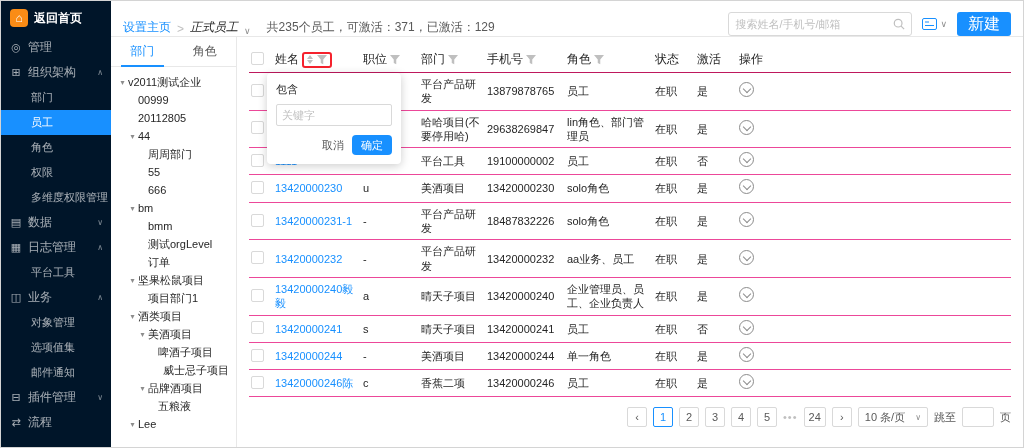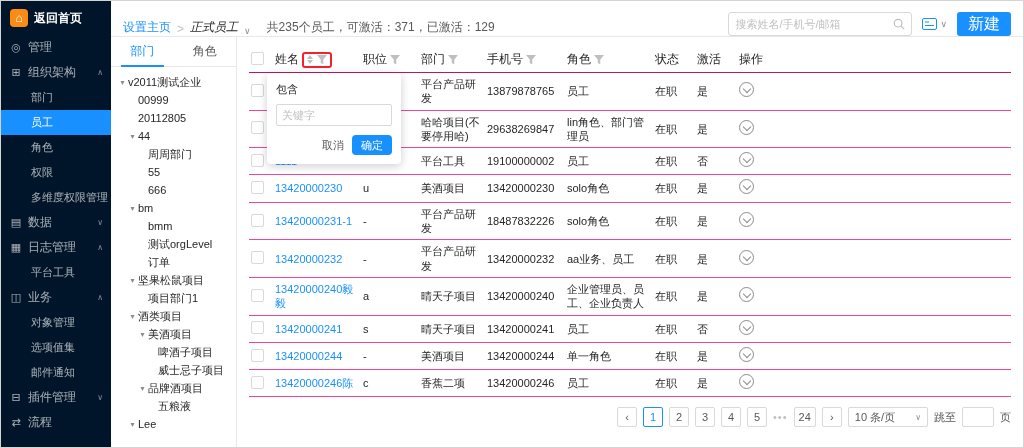--- a/index.html
+++ b/index.html
@@ -60,21 +60,21 @@
   .cell-name { color:#1890ff; cursor:pointer; }
   .checkbox { width:13px; height:13px; border:1px solid #d9d9d9; border-radius:2px; background:#fff; display:inline-block; margin-left:2px; cursor:pointer; }
   .op-icon { width:15px; height:15px; border:1px solid #8c8c8c; border-radius:50%; position:relative; display:inline-block; cursor:pointer; }
   .op-icon::after { content:""; position:absolute; left:4px; top:3px; width:5px; height:5px; border-right:1.2px solid #8c8c8c; border-bottom:1.2px solid #8c8c8c; transform:rotate(45deg); }
 
   
   .pagination { margin-top:10px; display:flex; justify-content:flex-end; align-items:center; gap:6px; font-size:11px; color:#595959; }
   .page-btn { min-width:20px; height:20px; border:1px solid #d9d9d9; border-radius:2px; background:#fff; display:flex; align-items:center; justify-content:center; padding:0 4px; cursor:pointer; }
   .page-btn.active { border-color:#1890ff; color:#1890ff; }
   .page-ellipsis { color:#bfbfbf; letter-spacing:1px; }
-  .page-size { height:20px; border:1px solid #d9d9d9; border-radius:2px; background:#fff; display:flex; align-items:center; gap:20px; padding:0 6px; cursor:pointer; }
+  .page-size { height:20px; border:1px solid #d9d9d9; border-radius:2px; background:#fff; display:flex; align-items:center; gap:10px; padding:0 6px; cursor:pointer; }
   .page-size .chev { font-size:8px; color:#8c8c8c; }
   .jump-input { width:32px; height:20px; border:1px solid #d9d9d9; border-radius:2px; outline:none; font-family:inherit; }
 
   
   .filter-popup { position:absolute; left:30px; top:36px; width:134px; background:#fff; border-radius:4px; box-shadow:0 2px 10px rgba(0,0,0,.2); padding:9px; z-index:10; font-size:11px; }
   .flabel { margin-bottom:7px; color:#262626; }
   .filter-popup input { width:100%; height:22px; border:1px solid #d9d9d9; border-radius:2px; padding:0 5px; font-size:11px; outline:none; font-family:inherit; }
   .popup-footer { display:flex; justify-content:flex-end; align-items:center; gap:8px; margin-top:9px; }
   .text-btn { background:none; border:none; color:#595959; font-size:11px; font-family:inherit; cursor:pointer; }
   .primary-btn.small { height:20px; padding:0 9px; font-size:11px; border-radius:4px; }
@@ -232,21 +232,21 @@
               <span class="tree-label">酒类项目</span>
             </div>
             <div class="tree-item" style="padding-left: 24px;">
               <span class="tree-caret">▾</span>
               <span class="tree-label">美酒项目</span>
             </div>
             <div class="tree-item" style="padding-left: 34px;">
               <span class="tree-caret"></span>
               <span class="tree-label">啤酒子项目</span>
             </div>
-            <div class="tree-item" style="padding-left: 34px;">
+            <div class="tree-item" style="padding-left: 34px; justify-content: center;">
               <span class="tree-caret"></span>
               <span class="tree-label">威士忌子项目</span>
             </div>
             <div class="tree-item" style="padding-left: 24px;">
               <span class="tree-caret">▾</span>
               <span class="tree-label">品牌酒项目</span>
             </div>
             <div class="tree-item" style="padding-left: 34px;">
               <span class="tree-caret"></span>
               <span class="tree-label">五粮液</span>

